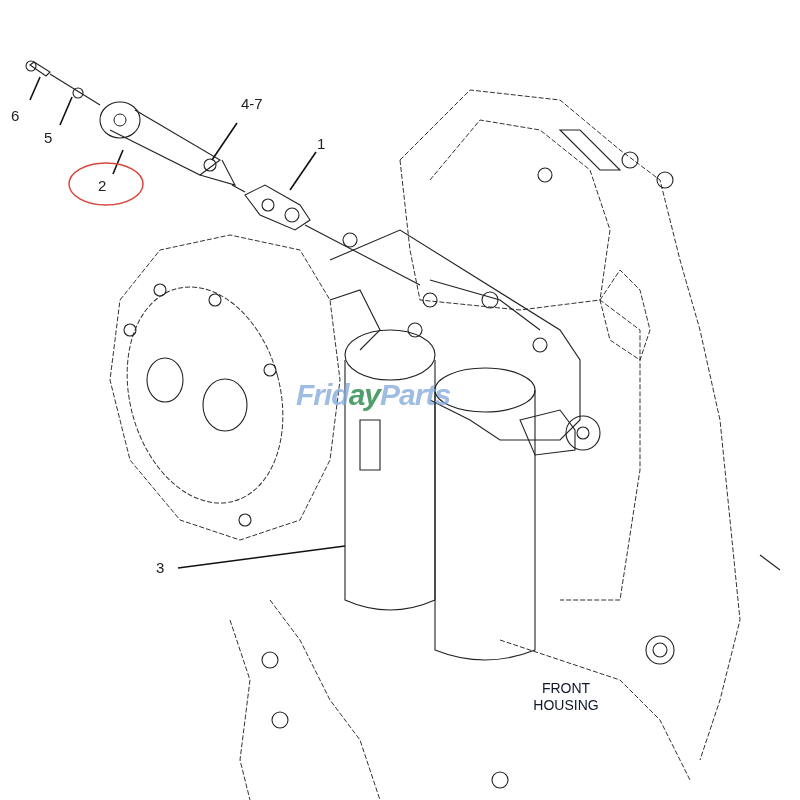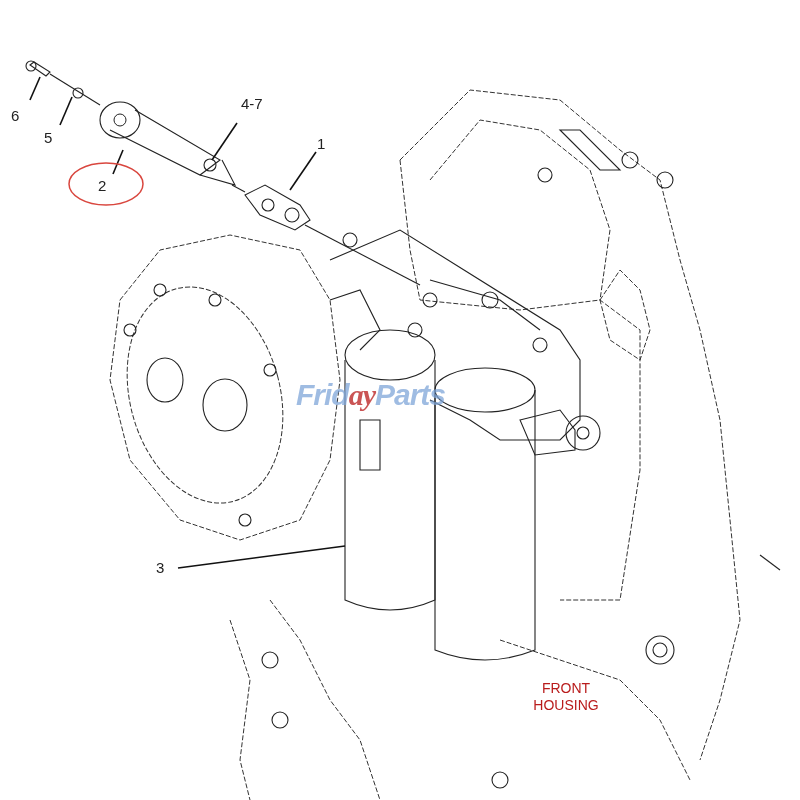--- a/index.html
+++ b/index.html
@@ -1,21 +1,21 @@
 <!DOCTYPE html>
 <html><head>
 <meta charset="utf-8">
 <style>
   html, body { margin:0; padding:0; background:#ffffff; }
   body { width:800px; height:800px; position:relative; overflow:hidden; font-family:"Liberation Sans", sans-serif; }
   .canvas { position:absolute; left:0; top:0; width:800px; height:800px; }
   .callout { position:absolute; font-size:15px; color:#222; line-height:1; }
-  .housing-label { position:absolute; font-size:14px; color:#b91c1c; text-align:center; line-height:17px; }
+  .housing-label { position:absolute; font-size:14px; color:#0f172a; text-align:center; line-height:17px; }
   .watermark { position:absolute; left:296px; top:378px; font-size:30px; font-weight:bold; font-style:italic; color:#7fa6d9; opacity:0.75; letter-spacing:-1px; }
-  .watermark .accent { color:#b91c1c;font-family:Liberation Serif, serif; }
+  .watermark .accent { color:#15803d; }
   svg { position:absolute; left:0; top:0; }
   .ln { stroke:#222; stroke-width:1.1; fill:none; }
   .ld { stroke:#333; stroke-width:1; fill:none; stroke-dasharray:5 2; }
   .leader { stroke:#111; stroke-width:1.6; fill:none; }
 </style>
 </head>
 <body>
 
 <div class="canvas">
   <svg width="800" height="800" viewBox="0 0 800 800">

